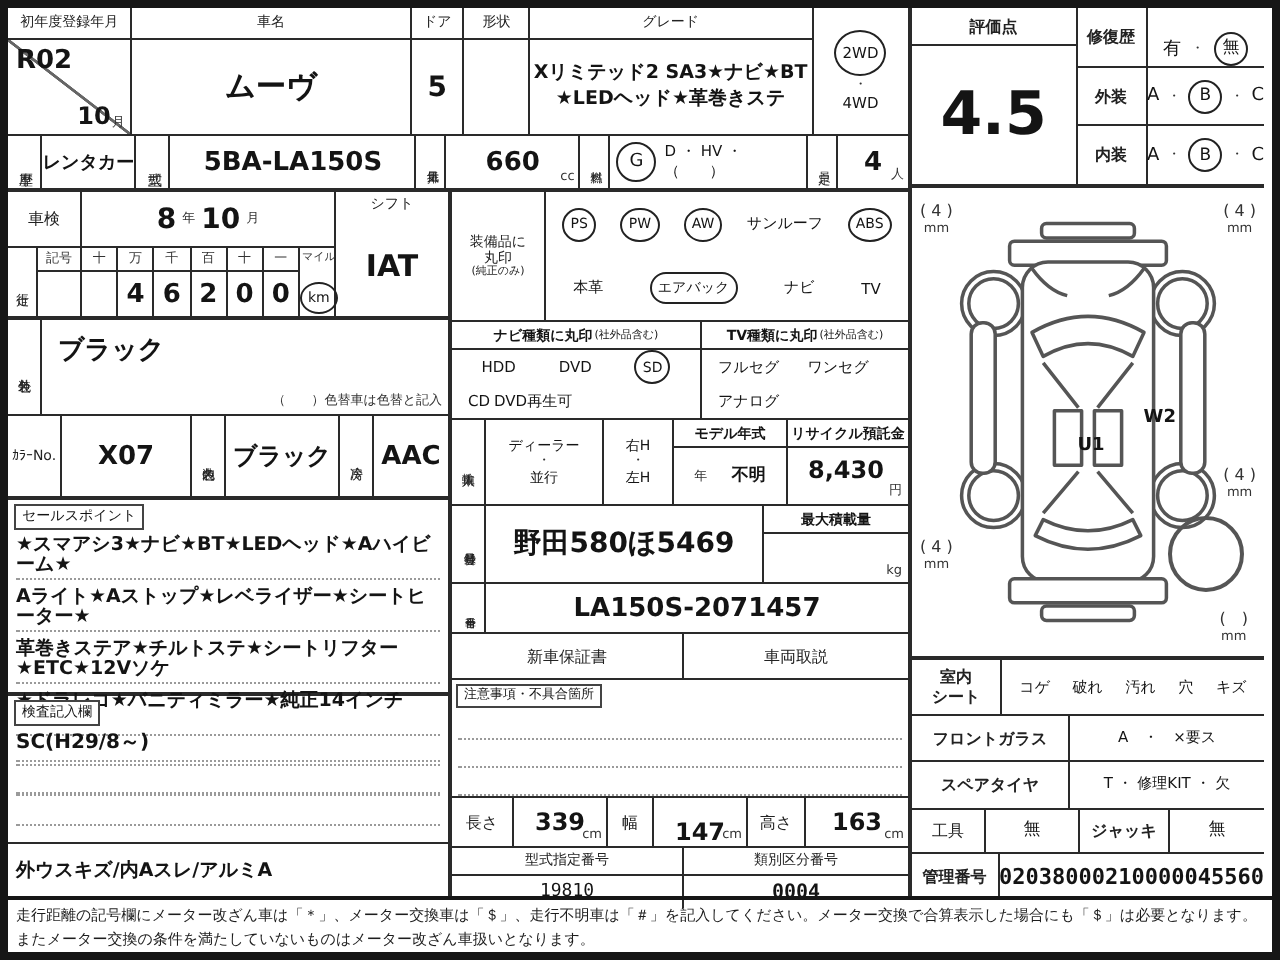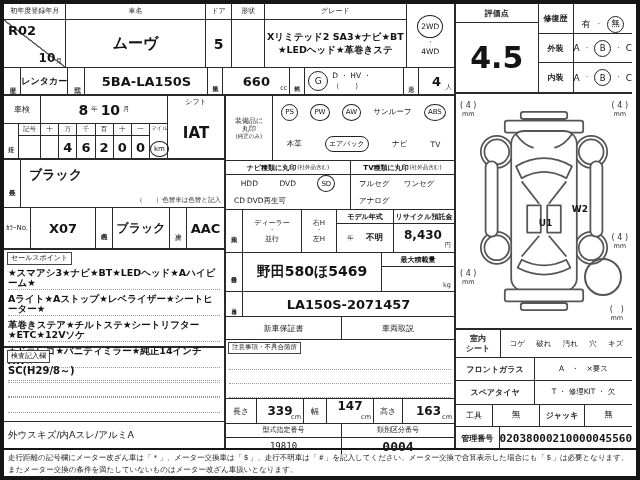--- a/index.html
+++ b/index.html
@@ -164,21 +164,21 @@
     <span class="tab" style="position:absolute;left:3px;top:2px">検査記入欄</span>
     <div class="col" style="position:absolute;left:4px;right:4px;top:14px;font-size:10px;font-weight:bold">
       <div class="dot" style="padding:2px 0 2px">SC(H29/8～)</div>
       <div class="dot" style="height:15px"></div>
       <div class="dot" style="height:15px"></div>
       <div style="height:15px"></div>
     </div>
   </div>
 
   <div class="abs flex" style="left:0;top:418px;width:220px;height:26px;align-items:center;padding-left:4px">
-    <span style="font-size:9.5px;font-weight:normal">外ウスキズ/内Aスレ/アルミA</span>
+    <span style="font-size:9.5px;font-weight:bold">外ウスキズ/内Aスレ/アルミA</span>
   </div>
 
   <div class="abs" style="left:220px;top:92px;width:230px;height:352px;border-left:2px solid #2a2a2a">
 
     <div class="flex bb" style="height:64px">
       <div class="col cc lbl" style="width:46px;border-right:1px solid #2a2a2a;text-align:center">
         <span>装備品に</span>
         <span>丸印</span>
         <span style="font-size:5.5px">(純正のみ)</span>
       </div>
@@ -288,39 +288,39 @@
       </div>
     </div>
 
     <div class="flex bb" style="height:24px">
       <div class="cc lbl8 br" style="width:30px">長さ</div>
       <div class="flex br" style="width:46px;align-items:center;justify-content:center;gap:2px;position:relative">
         <span class="val">339</span>
         <span class="tiny" style="position:absolute;right:2px;bottom:2px">cm</span>
       </div>
       <div class="cc lbl8 br" style="width:22px">幅</div>
-      <div class="flex br" style="width:46px;align-items:flex-start;justify-content:center;position:relative">
+      <div class="flex br" style="width:46px;align-items:flex-end;justify-content:center;position:relative">
         <span class="val">147</span>
         <span class="tiny" style="position:absolute;right:2px;bottom:2px">cm</span>
       </div>
       <div class="cc lbl8 br" style="width:28px">高さ</div>
       <div class="flex" style="flex:1;align-items:center;justify-content:center;position:relative">
         <span class="val">163</span>
         <span class="tiny" style="position:absolute;right:2px;bottom:2px">cm</span>
       </div>
     </div>
 
     <div class="flex" style="height:30px">
       <div class="col br" style="width:115px">
         <div class="cc bb lbl" style="height:13px">型式指定番号</div>
         <div class="cc mono" style="flex:1;font-size:9px;font-weight:normal">19810</div>
       </div>
       <div class="col" style="flex:1">
         <div class="cc bb lbl" style="height:13px">類別区分番号</div>
-        <div class="cc mono" style="flex:1;font-size:13px;font-weight:bold">0004</div>
+        <div class="cc mono" style="flex:1;font-size:10px;font-weight:bold">0004</div>
       </div>
     </div>
   </div>
 
   <div class="abs" style="left:450px;top:0;width:178px;height:444px;border-left:2px solid #2a2a2a">
 
     <div class="flex" style="height:88px;border-bottom:2px solid #2a2a2a">
       <div class="col" style="width:84px;border-right:1px solid #2a2a2a">
         <div class="cc bb lbl8" style="height:18px;font-weight:bold">評価点</div>
         <div class="cc" style="flex:1;font-size:30px;font-weight:bold">4.5</div>

